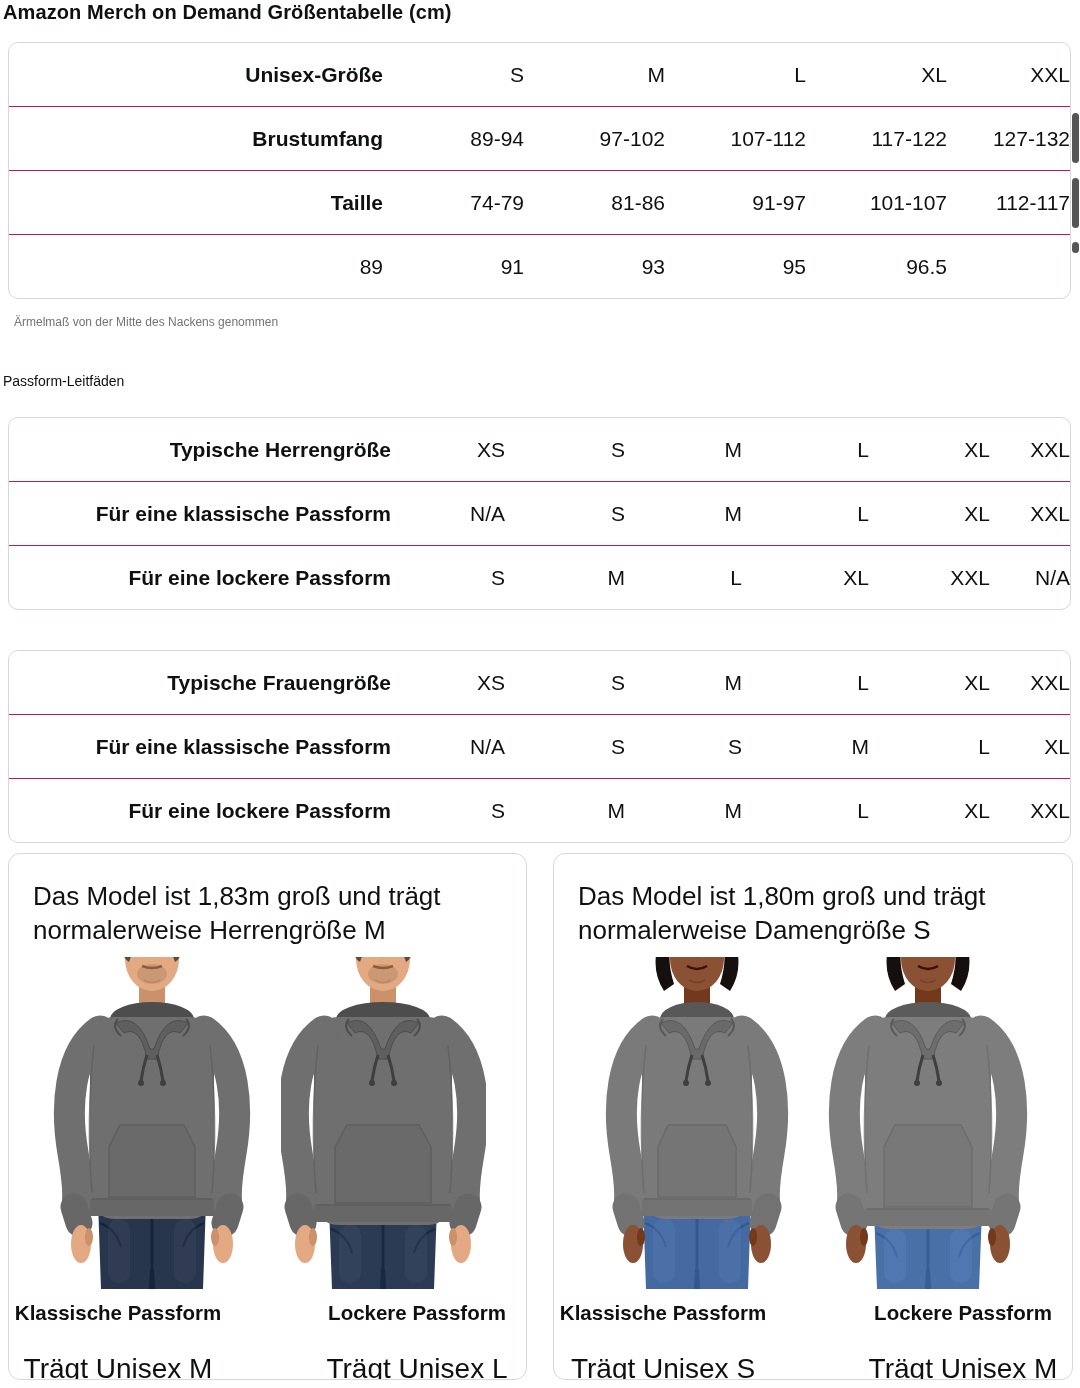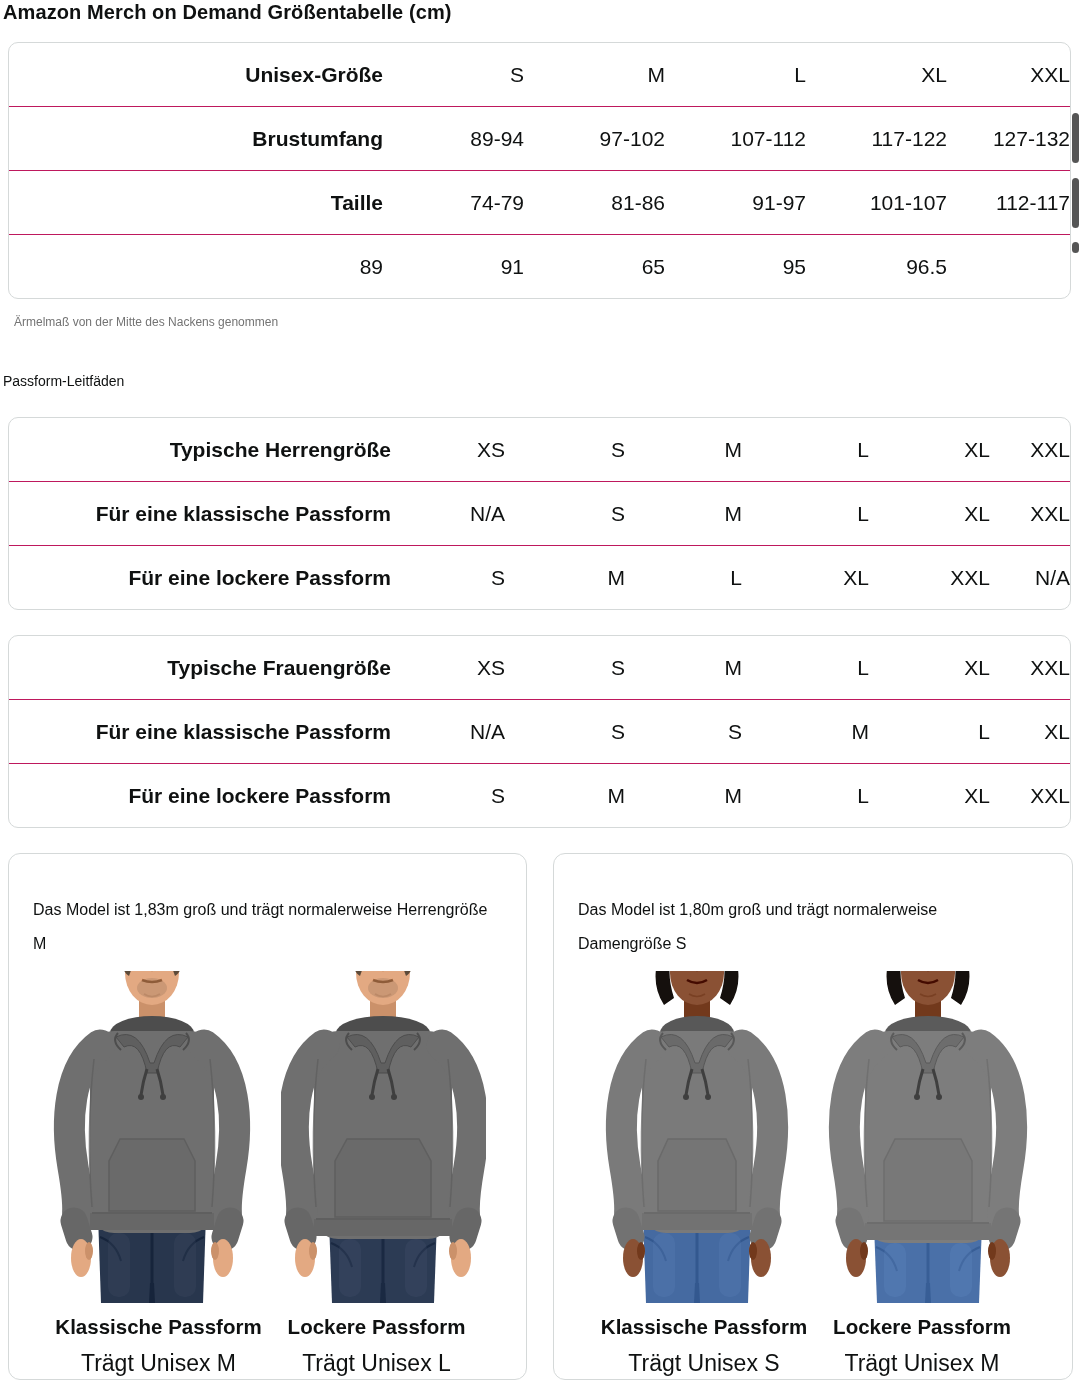--- a/index.html
+++ b/index.html
@@ -9,45 +9,45 @@
     font-family:"Liberation Sans","DejaVu Sans",sans-serif;
   }
   .abs{position:absolute}
   #title{top:1px;left:3px;font-size:20px;font-weight:700;letter-spacing:.1px}
   .tbox{
     position:absolute;left:8px;width:1061px;
     border:1px solid #d5d9d9;border-radius:10px;background:#fff;overflow:hidden;text-align:right;
   }
   #t1{top:42px}
   #t2{top:417px}
-  #t3{top:635px}
+  #t3{top:650px}
   .t-row{
     display:grid;align-items:center;height:63px;padding-left:24px;
     font-size:21px;border-top:1px solid #be185d;
   }
   .t-row:first-child{border-top:none}
   .t5 .t-row{grid-template-columns:350px 141px 141px 141px 141px auto}
   .t6 .t-row{grid-template-columns:358px 114px 120px 117px 127px 121px auto}
   .t-label{font-weight:700}
   .t-val{font-weight:400}
   #note{top:315px;left:14px;font-size:12px;color:#737373}
   #fitHeading{top:373px;left:3px;font-size:14px}
   .card{
     position:absolute;top:853px;height:525px;background:#fff;
     border:1px solid #d5d9d9;border-radius:12px;overflow:hidden;
   }
   #cardL{left:8px;width:517px}
   #cardR{left:553px;width:518px}
-  .card-caption{margin:39px 24px 0 24px;font-size:16px;line-height:34px;max-width:455px}
+  .card-caption{margin:25px 24px 0 24px;font-size:26px;line-height:34px;max-width:455px}
   .figures{display:flex;justify-content:center;gap:26px;margin-top:10px;height:332px}
   .figure{width:205px;height:332px}
-  .fig-labels{display:flex;justify-content:center;margin-top:12px}
+  .fig-labels{display:flex;justify-content:space-between;margin-top:12px}
   .fig-label-block{width:218px;text-align:center}
   .fit-name{font-weight:700;font-size:20.5px}
-  .wears{font-weight:400;font-size:23px;margin-top:11px}
+  .wears{font-weight:400;font-size:28px;margin-top:28px}
   .scroll-thumb{position:absolute;right:1px;width:7px;border-radius:3.5px;background:#555555}
   #thumb1{top:113px;height:50px}
   #thumb2{top:178px;height:50px}
   #thumb3{top:242px;height:11px}
 </style>
 </head>
 <body>
 
 <div id="title" class="abs">Amazon Merch on Demand Größentabelle (cm)</div>
 
@@ -72,21 +72,21 @@
       <div class="t-label">Taille</div>
       <div class="t-val">74-79</div>
       <div class="t-val">81-86</div>
       <div class="t-val">91-97</div>
       <div class="t-val">101-107</div>
       <div class="t-val">112-117</div>
     </div>
     <div class="t-row">
       <div class="t-val">89</div>
       <div class="t-val">91</div>
-      <div class="t-val">65</div>
+      <div class="t-val">93</div>
       <div class="t-val">95</div>
       <div class="t-val">96.5</div>
     </div>
   </div>
 
 <div id="thumb1" class="scroll-thumb"></div>
 <div id="thumb2" class="scroll-thumb"></div>
 <div id="thumb3" class="scroll-thumb"></div>
 
 <div id="note" class="abs">Ärmelmaß von der Mitte des Nackens genommen</div>

